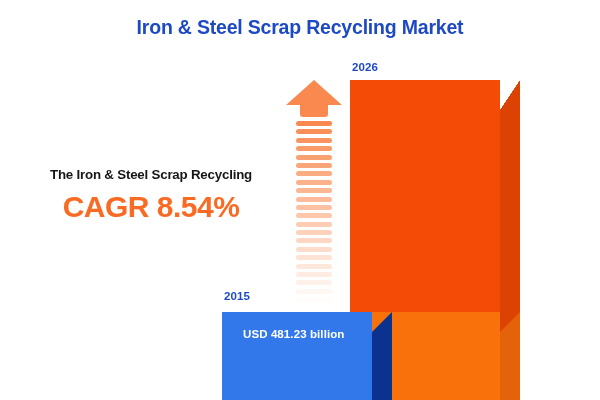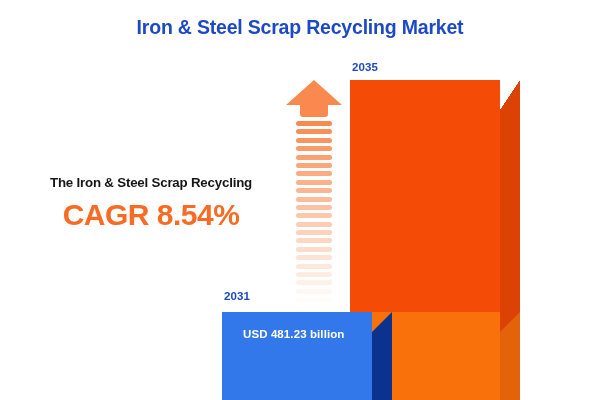--- a/index.html
+++ b/index.html
@@ -34,21 +34,20 @@
     letter-spacing: -0.2px;
   }
 
   
   .caption {
     position: absolute;
     left: 20px;
     top: 165px;
     width: 262px;
     text-align: center;
-    margin-top: 8px;
   }
   .caption-line {
     font-size: 13.3px;
     font-weight: bold;
     color: #161616;
     line-height: 19px;
     letter-spacing: -0.2px;
   }
   .cagr {
     margin-top: 6px;
@@ -262,19 +261,19 @@
   <div class="bar-2032-chamfer"></div>
   <div class="bar-2032-side"></div>
   <div class="bar-2032-overlap-front"></div>
   <div class="bar-2032-overlap-chamfer"></div>
   <div class="bar-2032-overlap-side"></div>
 
   <div class="bar-2024-front"></div>
   <div class="bar-2024-chamfer"></div>
   <div class="bar-2024-side"></div>
 
-  <div class="year-label year-2032">2035</div>
-  <div class="year-label year-2024">2031</div>
+  <div class="year-label year-2032">2026</div>
+  <div class="year-label year-2024">2015</div>
 
   <div class="value-label value-2024">USD 481.23 billion</div>
 
 
 </div>
 
 </body></html>

